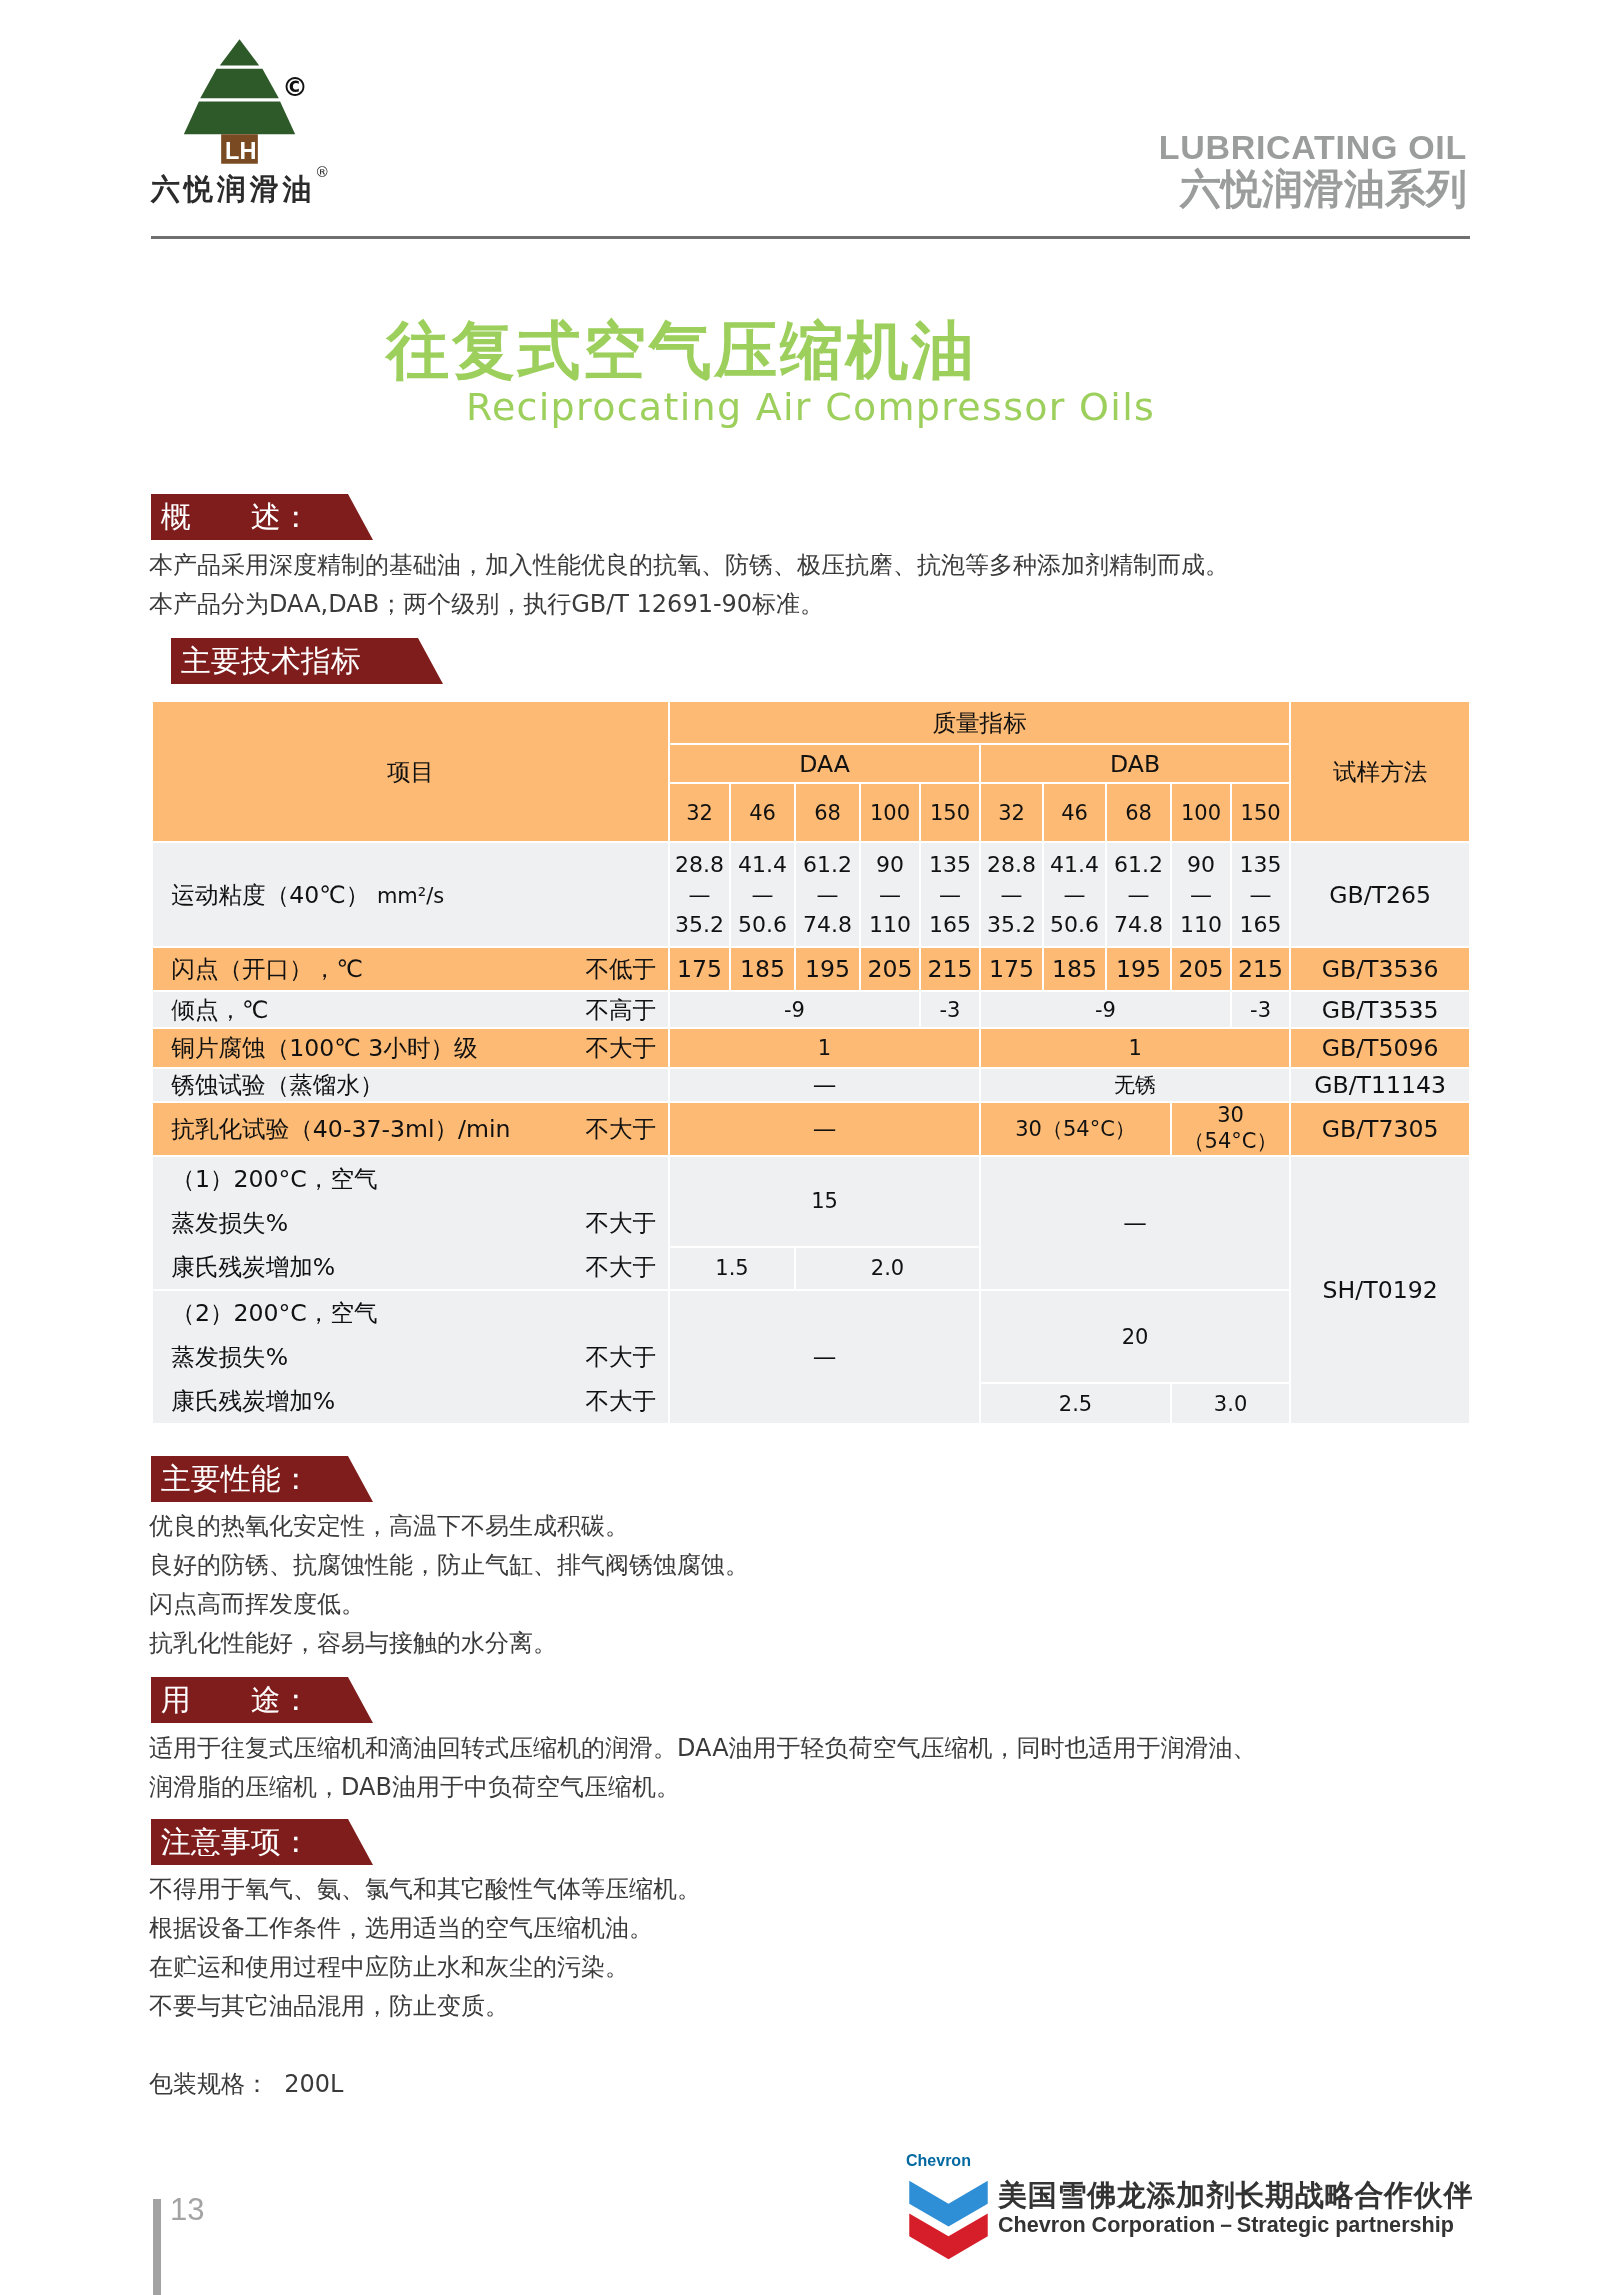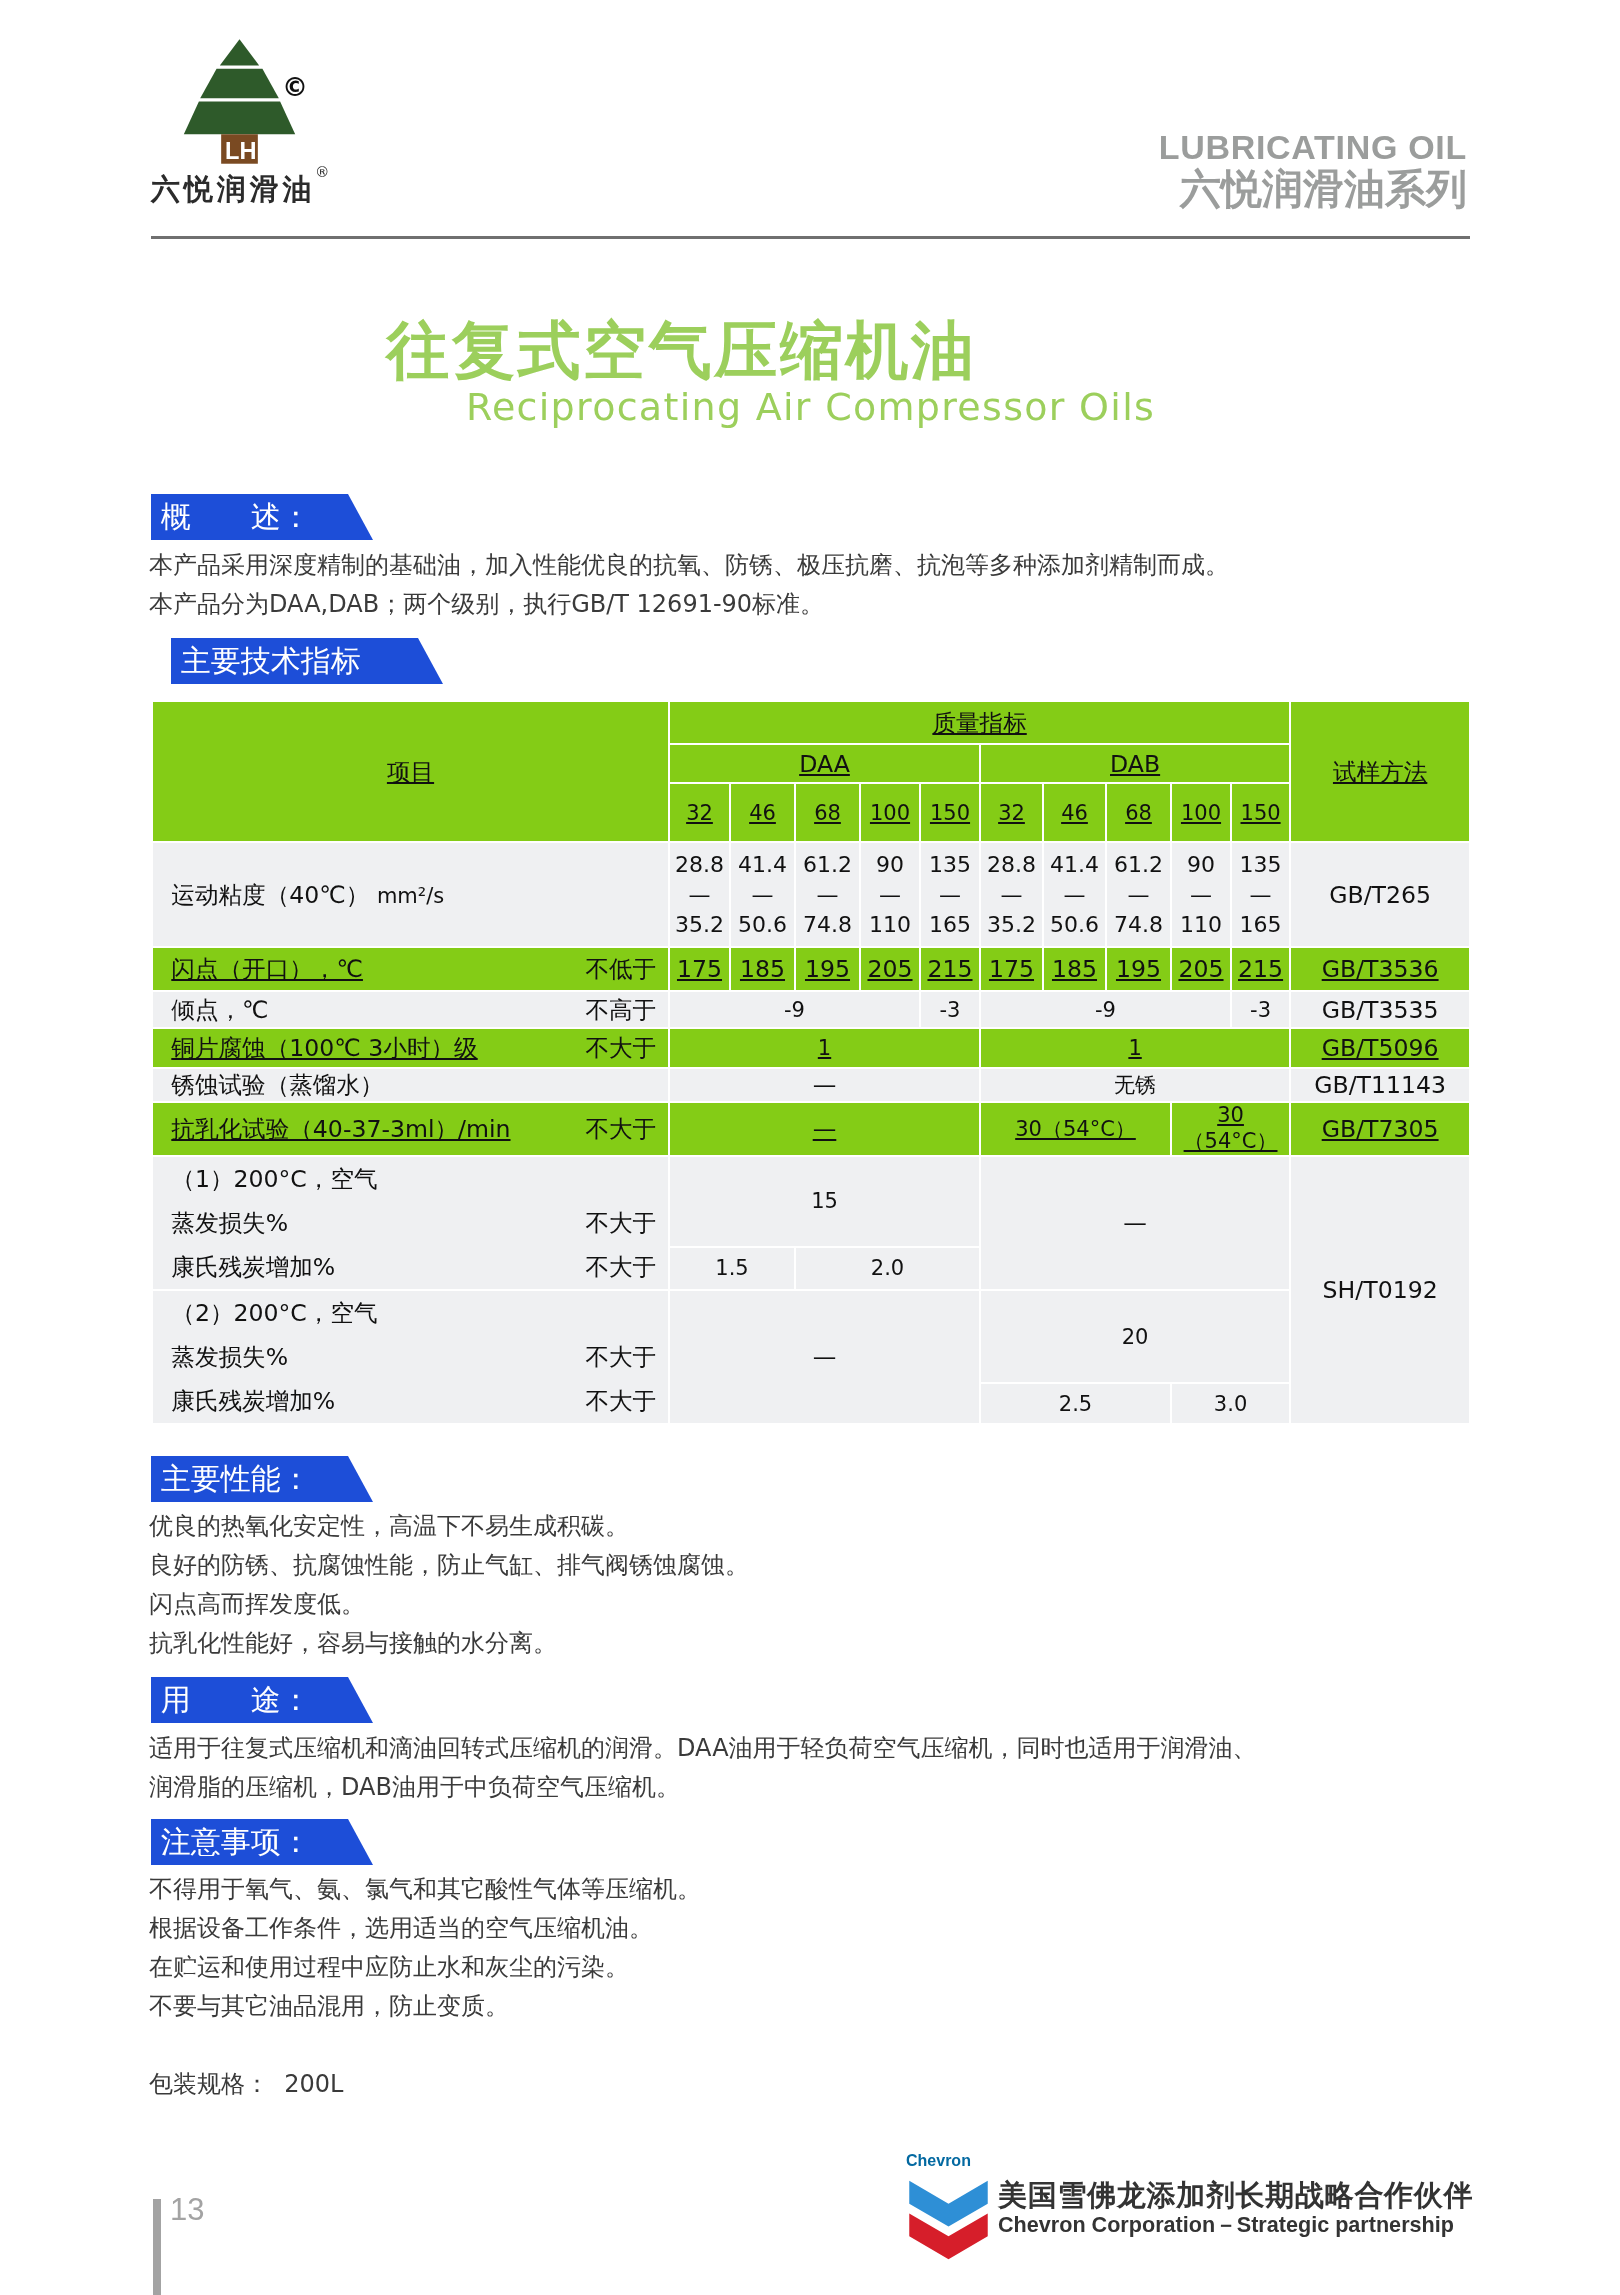--- a/index.html
+++ b/index.html
@@ -13,26 +13,26 @@
   .logo-copy { position: absolute; left: 131px; top: 36px; font-size: 26px; font-weight: bold; color: #111; }
 
   .series { position: absolute; right: 154px; top: 128px; text-align: right; color: #9b9d9c; font-family: "Liberation Sans", sans-serif; font-weight: bold; }
   .series .en { font-size: 34px; letter-spacing: 0.7px; line-height: 38px; }
   .series .cn { font-size: 41px; line-height: 47px; }
   .top-rule { position: absolute; left: 151px; top: 236px; width: 1319px; height: 3.3px; background: #707070; }
 
   .title-cn { position: absolute; left: 0; width: 1363px; top: 308px; text-align: center; font-size: 63px; font-weight: bold; color: #9ccf5c; letter-spacing: 2.6px; }
   .title-en { position: absolute; left: 0; width: 1621px; top: 385px; text-align: center; font-size: 38px; color: #9ccf5c; letter-spacing: 1.3px; }
 
-  .sec-tag { position: absolute; left: 151px; height: 46px; background: #1d4ed8; color: #ffffff; font-size: 30px; line-height: 46px; padding-left: 9.8px; clip-path: polygon(0 0, calc(100% - 25px) 0, 100% 100%, 0 100%); }
+  .sec-tag { position: absolute; left: 151px; height: 46px; background: #7f1d1d; color: #ffffff; font-size: 30px; line-height: 46px; padding-left: 9.8px; clip-path: polygon(0 0, calc(100% - 25px) 0, 100% 100%, 0 100%); }
   .para { position: absolute; left: 149px; font-size: 24px; line-height: 39px; color: #3a3a3a; white-space: nowrap; }
 
   table.spec { position: absolute; left: 151px; top: 700px; width: 1319px; border-collapse: collapse; table-layout: fixed; font-size: 23.6px; color: #111; }
   table.spec td { border: 2.6px solid #ffffff; text-align: center; vertical-align: middle; padding: 0; }
-  .g { background: #84cc16; text-decoration: underline; }
+  .g { background: #fdba74; }
   .l { background: #eff0f2; }
   .item { text-align: left !important; padding-left: 18.3px !important; white-space: nowrap; position: relative; }
   .lim { position: absolute; right: 11.8px; top: 50%; transform: translateY(-50%); }
   .stack { display: flex; flex-direction: column; justify-content: space-between; height: 100%; line-height: 30px; font-size: 22px; }
   .sub-lines { display: flex; flex-direction: column; text-align: left; }
   .sub-line { display: flex; justify-content: space-between; height: 44px; line-height: 44px; padding-right: 11.8px; }
   .small { font-size: 21px; }
 
   .pack { position: absolute; left: 149px; top: 2068px; font-size: 24px; color: #3a3a3a; }
 

